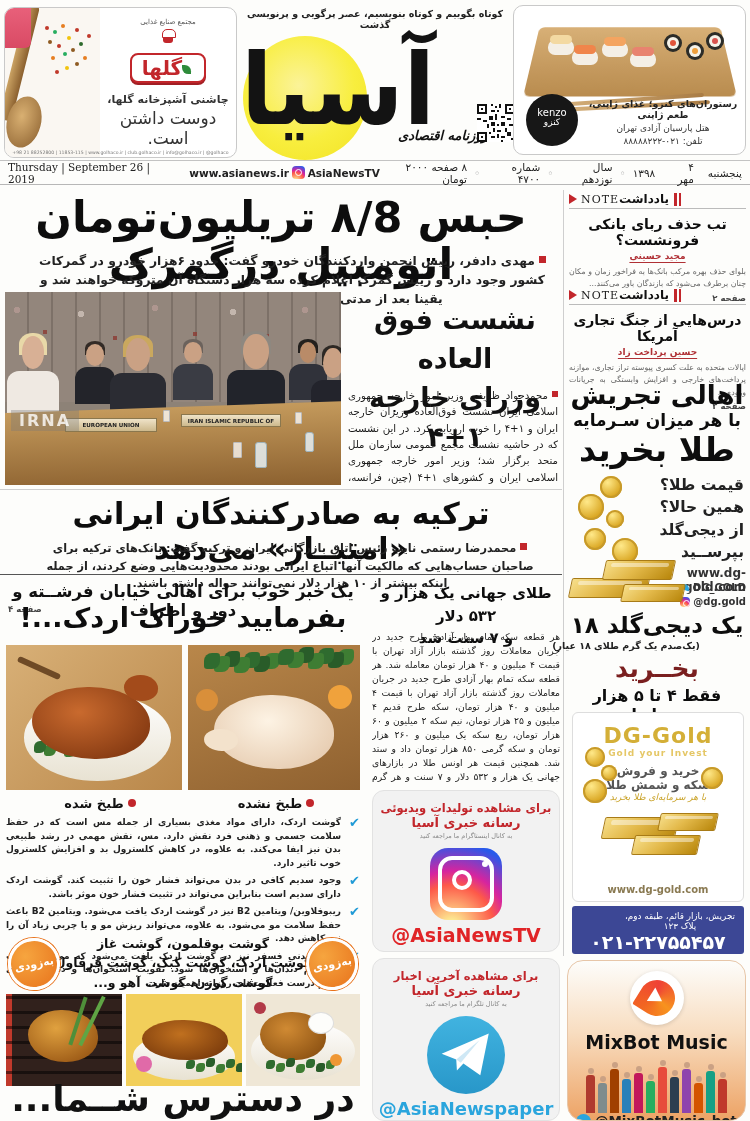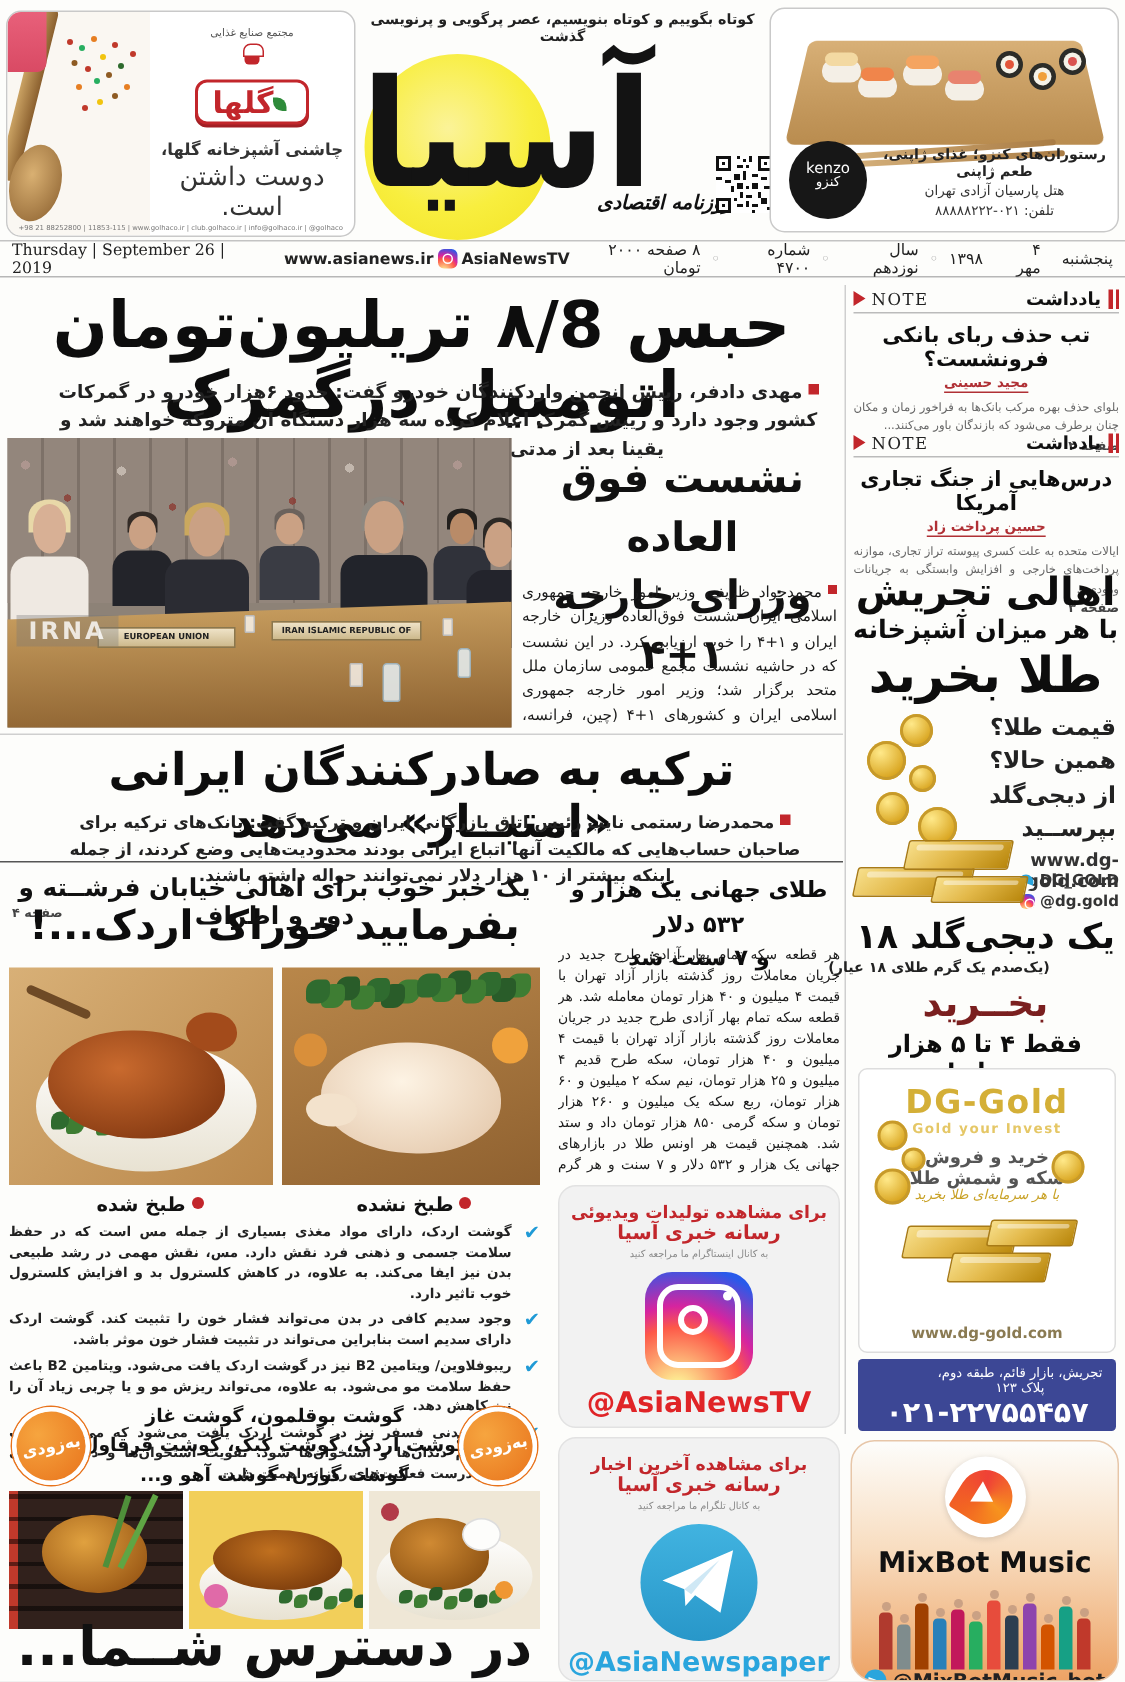--- a/index.html
+++ b/index.html
@@ -126,21 +126,21 @@
   .ig-logo{width:72px;height:72px;border-radius:18px;margin:8px auto 4px;position:relative;
      background:radial-gradient(circle at 30% 110%,#fdf497 0%,#fdf497 5%,#fd5949 45%,#d6249f 60%,#285AEB 90%);}
   .ig-logo .frame{position:absolute;inset:8px;border:4px solid #fff;border-radius:14px;}
   .ig-logo .lens{position:absolute;left:22px;top:22px;width:20px;height:20px;border:4px solid #fff;border-radius:50%;}
   .ig-logo .flash{position:absolute;right:14px;top:13px;width:6px;height:6px;background:#fff;border-radius:50%;}
   .tg-logo{width:78px;height:78px;border-radius:50%;margin:8px auto 4px;background:linear-gradient(180deg,#41b3e0,#2897c9);position:relative;}
   .handle-red{font-size:19px;font-weight:900;color:#e02427;direction:ltr;}
   .handle-blue{font-size:18px;font-weight:900;color:#2aa5dd;direction:ltr;}
 
   
-  .note-head{display:flex;justify-content:space-between;align-items:center;border-bottom:1px solid #bbb;padding-bottom:2px;direction:ltr;}
+  .note-head{display:flex;align-items:center;border-bottom:1px solid #bbb;padding-bottom:2px;direction:ltr;}
   .note-tri{width:0;height:0;border-top:5px solid transparent;border-bottom:5px solid transparent;border-left:8px solid #c2262b;margin-right:4px;}
   .note-en{font-family:"DejaVu Serif",serif;font-size:11px;color:#222;letter-spacing:1px;}
   .note-fa{font-size:12px;font-weight:900;color:#111;}
   .note-bars{width:7px;height:13px;border-left:3px solid #c2262b;border-right:2px solid #c2262b;margin-left:5px;}
   .note-title{font-size:14px;font-weight:900;color:#0d0d0d;text-align:center;margin-top:7px;}
   .note-author{font-size:9px;font-weight:bold;color:#b03035;text-align:center;margin-top:3px;text-decoration:underline;text-underline-offset:3px;}
   .note-body{font-size:7.8px;color:#666;line-height:1.6;text-align:justify;margin-top:5px;}
 
   
   .dg-h1{font-size:26px;font-weight:900;color:#0d0d0d;letter-spacing:-1px;}
@@ -503,21 +503,21 @@
           <span class="note-bars"></span>
         </span>
     </div>
     <div class="note-title">درس‌هایی از جنگ تجاری آمریکا</div>
     <div class="note-author">حسین پرداخت زاد</div>
     <div class="note-body rtl">ایالات متحده به علت کسری پیوسته تراز تجاری، موازنه پرداخت‌های خارجی و افزایش وابستگی به جریانات ورودی...</div>
     <div class="pageref" style="margin-top:2px;">صفحه ۳</div>
   </div>
 
   <div class="abs center dg-h1" style="left:567px;top:380px;width:180px;">اهالی تجریش</div>
-  <div class="abs center dg-h2" style="left:567px;top:410px;width:180px;">با هر میزان آشپزخانه</div>
+  <div class="abs center dg-h2" style="left:567px;top:410px;width:180px;">با هر میزان سـرمایه</div>
   <div class="abs center dg-h3" style="left:567px;top:430px;width:180px;">طلا بخرید</div>
 
   <div class="abs" style="left:572px;top:476px;width:72px;height:92px;">
     <span class="coin" style="left:28px;top:0;width:22px;height:22px;"></span>
     <span class="coin" style="left:6px;top:18px;width:26px;height:26px;"></span>
     <span class="coin" style="left:34px;top:34px;width:18px;height:18px;"></span>
     <span class="coin" style="left:12px;top:52px;width:22px;height:22px;"></span>
     <span class="coin" style="left:40px;top:62px;width:26px;height:26px;"></span>
   </div>
   <div class="abs rtl dg-ask" style="left:652px;top:474px;width:92px;">

